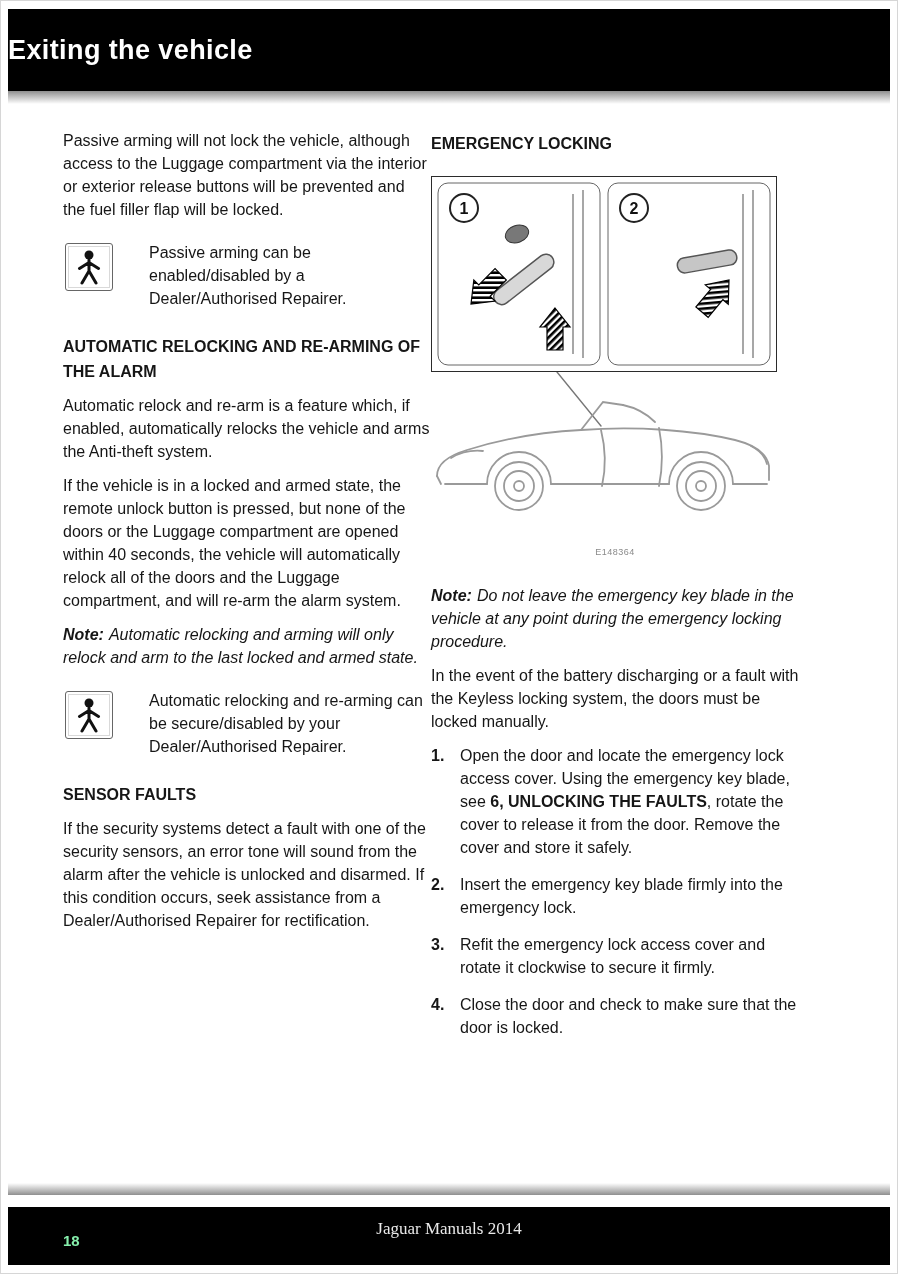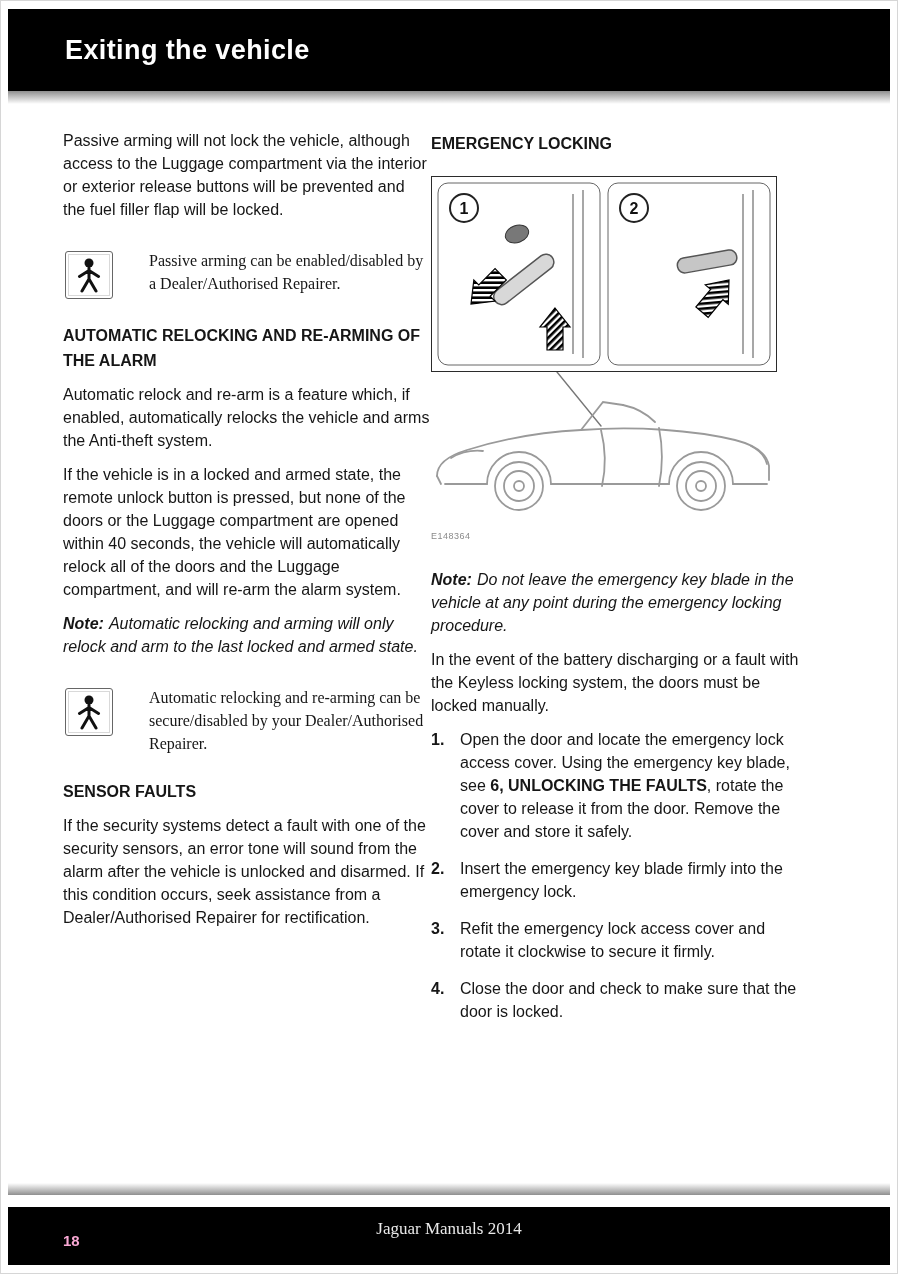--- a/index.html
+++ b/index.html
@@ -15,21 +15,21 @@
     position: absolute; inset: 0;
     background: #ffffff;
     border: 1px solid #d6d6d6;
     box-sizing: border-box;
   }
   
   .header-bar {
     position: absolute; left: 7px; right: 7px; top: 8px; height: 82px;
     background: #000;
     display: flex; align-items: center;
-    padding-left: 57px; box-sizing: border-box;
+    box-sizing: border-box;
   }
   .header-title {
     color: #fff; font-size: 27px; font-weight: bold; letter-spacing: .4px;
   }
   .header-shadow {
     position: absolute; left: 7px; right: 7px; top: 90px; height: 13px;
     background: linear-gradient(to bottom, #8f8f8f, #ffffff);
   }
   
   .content {
@@ -37,34 +37,34 @@
     display: flex; 
   }
   .col { flex: 1; font-size: 16px; line-height: 23px; }
   .h-section { font-size: 16px; font-weight: bold; line-height: 25px; margin: 24px 0 10px; }
   .col > .h-section:first-child { margin-top: 2px; }
   .para { margin: 0 0 11px; }
   .note { font-style: italic; }
   .note-label { font-weight: bold; margin-right: 5px; }
   .bold-ref { font-weight: bold; }
   
-  .callout { display: flex; align-items: flex-start; margin: 28px 0 20px; font-family: Liberation Serif, serif; }
+  .callout { display: flex; align-items: flex-start; margin: 20px 0 20px; }
   .callout-icon {
     width: 46px; height: 46px; flex: none;
     border: 1.5px solid #666; border-radius: 3px; background: #fff;
     box-shadow: inset 0 0 0 2px #fff, inset 0 0 0 3px #d9d9d9;
     display: flex; align-items: center; justify-content: center;
     margin-left: 2px; margin-top: 2px;
   }
   .callout-text { margin: 0 0 0 36px; }
   
   .figure { margin: 20px 0 20px; }
   .fig-panels { display: block; }
   .fig-car { display: block; }
-  .fig-code { font-size: 9px; color: #8a8a8a; margin-top: 3px; letter-spacing: .5px; }
+  .fig-code { font-size: 9px; color: #8a8a8a; margin-top: 19px; letter-spacing: .5px; text-align: center; }
   
   .steps { margin-top: 6px; }
   .step { display: flex; margin-bottom: 14px; }
   .step-num { width: 29px; flex: none; font-weight: bold; }
   .step-body { flex: 1; }
   
   .footer-shadow {
     position: absolute; left: 7px; right: 7px; bottom: 78px; height: 12px;
     background: linear-gradient(to bottom, #ffffff, #8f8f8f);
   }
@@ -72,21 +72,21 @@
     position: absolute; left: 7px; right: 7px; bottom: 8px; height: 58px;
     background: #000;
   }
   .footer-watermark {
     position: absolute; left: 0; right: 0; top: 12px;
     text-align: center; color: #e9e9e9;
     font-family: "Liberation Serif", serif; font-size: 17px;
   }
   .page-number {
     position: absolute; left: 55px; bottom: 16px;
-    color: #f9a8d4; font-weight: bold; font-size: 15px;
+    color: #86efac; font-weight: bold; font-size: 15px;
   }
 </style>
 </head>
 <body>
 
 <div class="page">
 
   <div class="header-bar">
     <div class="header-title">Exiting the vehicle</div>
   </div>

